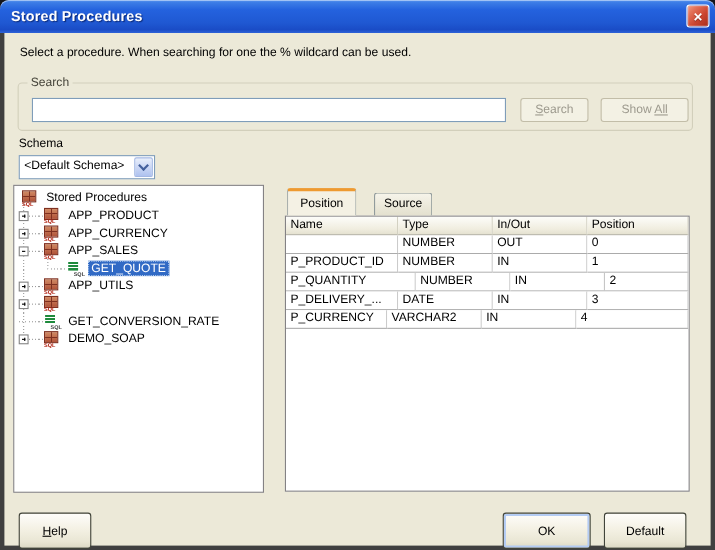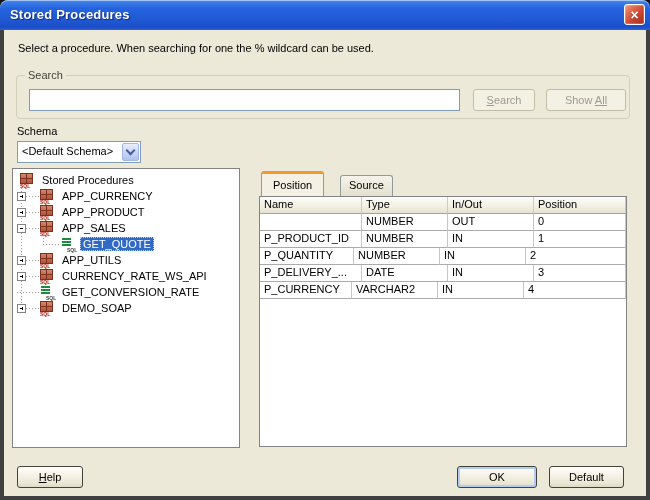--- a/index.html
+++ b/index.html
@@ -85,21 +85,21 @@
     border:1px solid #919B9C;border-bottom:none;border-radius:3px 3px 0 0;}
   
   .t-hrow,.t-row{display:flex;}
   .t-hcell{flex:none;height:17px;box-sizing:border-box;padding:1px 0 0 4px;white-space:nowrap;overflow:hidden;
     background:linear-gradient(180deg,#FDFDFA 0%,#F0EDDF 70%,#E4E1D0 100%);
     border-right:1px solid #CFCCBC;border-bottom:1px solid #A6A494;}
   .t-cell{flex:none;height:17px;box-sizing:border-box;padding:1px 0 0 4px;white-space:nowrap;overflow:hidden;
     border-right:1px solid #C6C6C6;border-bottom:1px solid #ABABAB;background:#fff;}
   .t-hcell.flex,.t-cell.flex{flex:1;}
   
-  .footer-btn{top:436px;height:22px;}
+  .footer-btn{top:436px;height:33px;}
   .help-btn{left:13px;width:66px;}
   .ok-btn{left:453px;width:80px;box-shadow:inset 0 0 0 2px #B4CCF4;}
   .cancel-btn{left:545px;width:75px;}
   u{text-underline-offset:1px;}
 </style>
 </head>
 <body>
 
 <div class="dialog">
   <div class="titlebar">
@@ -132,28 +132,28 @@
     <div class="tree-row">
           <span class="spacer" style="width: 6px;"></span>
           <span class="icon icon-package"></span>
           <span class="tree-label">Stored Procedures</span>
         </div>
         <div class="tree-row">
           <span class="spacer" style="width: 4px;"></span>
           <span class="expander plus"></span>
           <span class="hdots" style="width: 13px;"></span>
           <span class="icon icon-package"></span>
+          <span class="tree-label">APP_PRODUCT</span>
+        </div>
+        <div class="tree-row">
+          <span class="spacer" style="width: 4px;"></span>
+          <span class="expander plus"></span>
+          <span class="hdots" style="width: 13px;"></span>
+          <span class="icon icon-package"></span>
           <span class="tree-label">APP_CURRENCY</span>
-        </div>
-        <div class="tree-row">
-          <span class="spacer" style="width: 4px;"></span>
-          <span class="expander plus"></span>
-          <span class="hdots" style="width: 13px;"></span>
-          <span class="icon icon-package"></span>
-          <span class="tree-label">APP_PRODUCT</span>
         </div>
         <div class="tree-row">
           <span class="spacer" style="width: 4px;"></span>
           <span class="expander minus"></span>
           <span class="hdots" style="width: 13px;"></span>
           <span class="icon icon-package"></span>
           <span class="tree-label">APP_SALES</span>
         </div>
         <div class="tree-row">
           <span class="spacer" style="width: 30px;"></span>
@@ -166,21 +166,20 @@
           <span class="expander plus"></span>
           <span class="hdots" style="width: 13px;"></span>
           <span class="icon icon-package"></span>
           <span class="tree-label">APP_UTILS</span>
         </div>
         <div class="tree-row">
           <span class="spacer" style="width: 4px;"></span>
           <span class="expander plus"></span>
           <span class="hdots" style="width: 13px;"></span>
           <span class="icon icon-package"></span>
-          <span class="tree-label">CURRENCY_RATE_WS_API</span>
         </div>
         <div class="tree-row">
           <span class="spacer" style="width: 4px;"></span>
           <span class="hdots" style="width: 22px;"></span>
           <span class="icon icon-proc"></span>
           <span class="tree-label">GET_CONVERSION_RATE</span>
         </div>
         <div class="tree-row">
           <span class="spacer" style="width: 4px;"></span>
           <span class="expander plus"></span>
@@ -205,21 +204,21 @@
           <div class="t-cell" style="width: 86px;">OUT</div>
           <div class="t-cell flex">0</div>
         </div>
         <div class="t-row">
           <div class="t-cell" style="width: 102px;">P_PRODUCT_ID</div>
           <div class="t-cell" style="width: 86px;">NUMBER</div>
           <div class="t-cell" style="width: 86px;">IN</div>
           <div class="t-cell flex">1</div>
         </div>
         <div class="t-row">
-          <div class="t-cell" style="width: 94px;">P_QUANTITY</div>
+          <div class="t-cell" style="width: 118px;">P_QUANTITY</div>
           <div class="t-cell" style="width: 86px;">NUMBER</div>
           <div class="t-cell" style="width: 86px;">IN</div>
           <div class="t-cell flex">2</div>
         </div>
         <div class="t-row">
           <div class="t-cell" style="width: 102px;">P_DELIVERY_...</div>
           <div class="t-cell" style="width: 86px;">DATE</div>
           <div class="t-cell" style="width: 86px;">IN</div>
           <div class="t-cell flex">3</div>
         </div>

